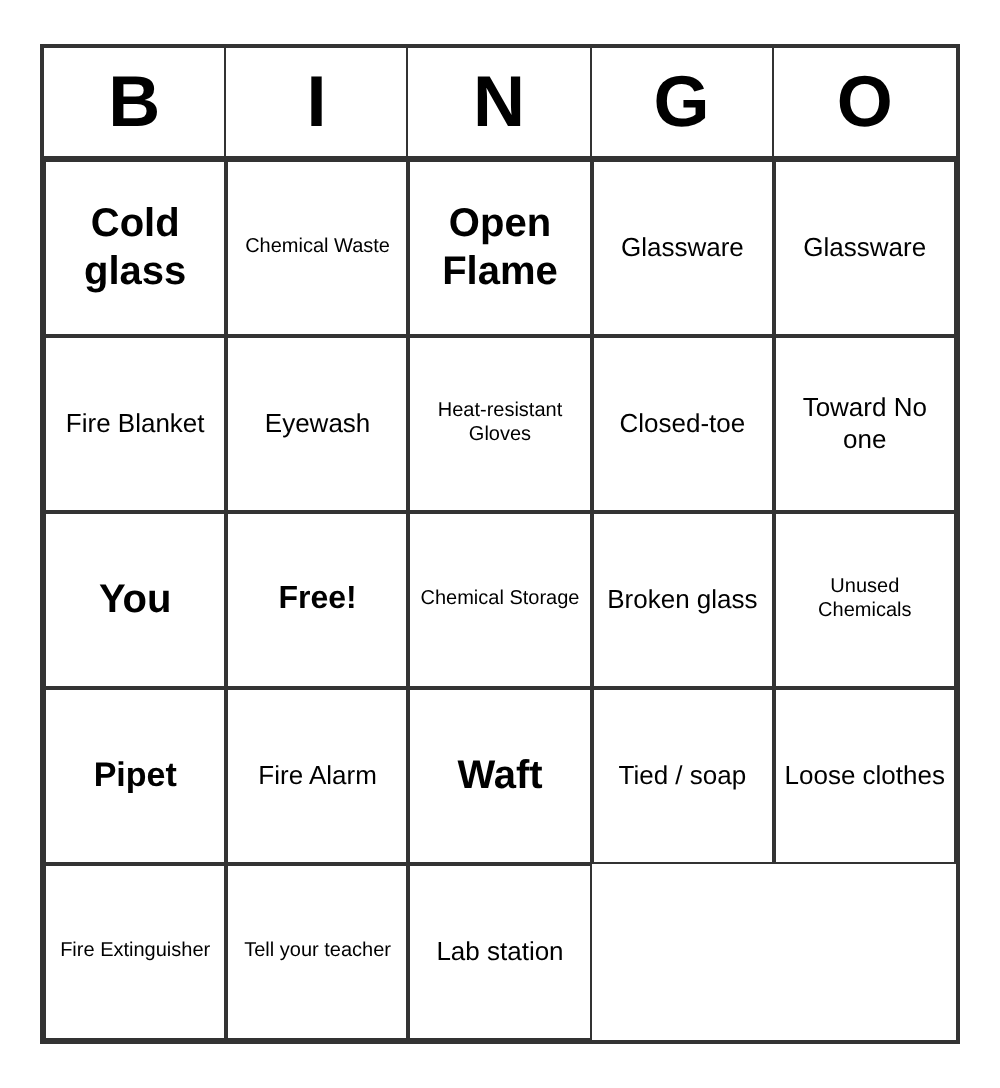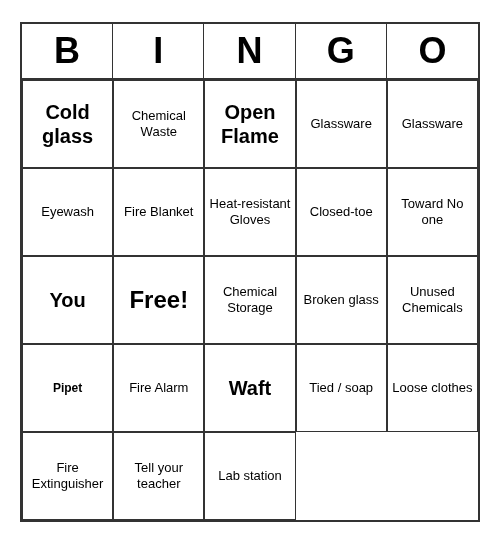--- a/index.html
+++ b/index.html
@@ -42,50 +42,50 @@
       text-align: center;
       padding: 4px;
       font-size: 13px;
       line-height: 1.2;
     }
     .bingo-cell.large {
       font-size: 20px;
       font-weight: bold;
     }
     .bingo-cell.medium {
-      font-size: 12px;
+      font-size: 17px;
       font-weight: bold;
     }
     .bingo-cell.small {
-      font-size: 13px;
+      font-size: 10px;
     }
     .bingo-cell.free {
-      font-size: 24px;
+      font-size: 16px;
       font-weight: bold;
     }
   </style>
 </head>
 <body>
 
 <div class="bingo-card">
   <div class="bingo-header">
   <div class="bingo-header-cell">B</div>
       <div class="bingo-header-cell">I</div>
       <div class="bingo-header-cell">N</div>
       <div class="bingo-header-cell">G</div>
       <div class="bingo-header-cell">O</div>
     </div>
   <div class="bingo-grid">
   <div class="bingo-cell large">Cold glass</div>
       <div class="bingo-cell small">Chemical Waste</div>
       <div class="bingo-cell large">Open Flame</div>
       <div class="bingo-cell">Glassware</div>
       <div class="bingo-cell">Glassware</div>
+      <div class="bingo-cell">Fire Blanket</div>
       <div class="bingo-cell">Eyewash</div>
-      <div class="bingo-cell">Fire Blanket</div>
       <div class="bingo-cell small">Heat-resistant Gloves</div>
       <div class="bingo-cell">Closed-toe</div>
       <div class="bingo-cell">Toward No one</div>
       <div class="bingo-cell large">You</div>
       <div class="bingo-cell free">Free!</div>
       <div class="bingo-cell small">Chemical Storage</div>
       <div class="bingo-cell">Broken glass</div>
       <div class="bingo-cell small">Unused Chemicals</div>
       <div class="bingo-cell medium">Pipet</div>
       <div class="bingo-cell">Fire Alarm</div>

